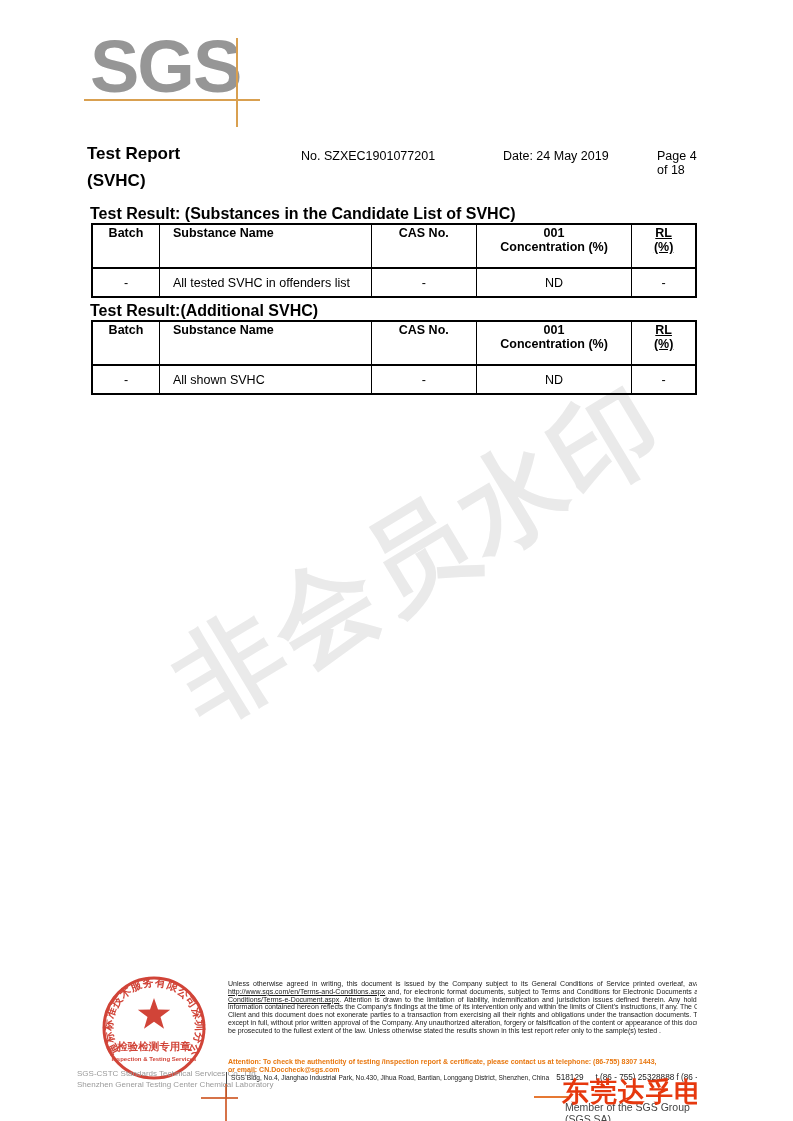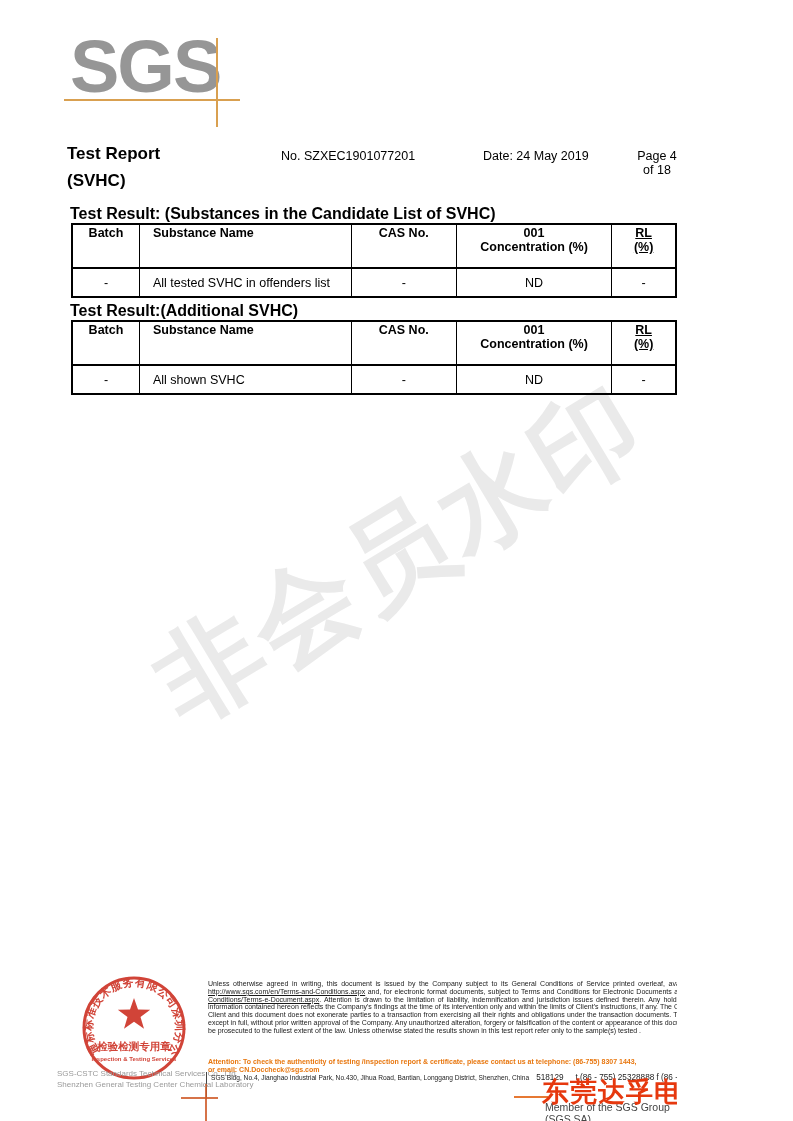--- a/index.html
+++ b/index.html
@@ -1,31 +1,31 @@
 <!DOCTYPE html>
 <html><head>
 <meta charset="utf-8">
 <style>
   html,body{margin:0;padding:0;background:#fff;}
   .page{position:relative;width:677px;height:1121px;background:#ffffff;overflow:hidden;
-        font-family:"Liberation Sans", sans-serif;color:#000;}
+        font-family:"Liberation Sans", sans-serif;color:#000;margin-left:20px;}
   .abs{position:absolute;}
 
   
   .logo-text{left:70px;top:30px;font-size:74px;line-height:1;font-weight:bold;color:#969696;letter-spacing:-2px;}
   .cross-h{left:64px;top:99px;width:176px;height:2px;background:#d9a050;}
   .cross-v{left:216px;top:38px;width:2px;height:89px;background:#d9a050;}
 
   
   .title1{left:67px;top:144px;font-size:17px;font-weight:bold;}
   .title2{left:67px;top:171px;font-size:17px;font-weight:bold;}
   .hinfo{top:149px;font-size:12.5px;}
   .report-no{left:281px;}
   .date{left:483px;}
-  .pageinfo{left:637px;text-align:center;}
+  .pageinfo{left:637px;}
 
   
   .sec-title{left:70px;font-size:16px;font-weight:bold;}
   .sec1{top:205px;}
   .sec2{top:302px;}
 
   
   table.result{border-collapse:collapse;table-layout:fixed;border:2px solid #000;font-size:12.5px;z-index:2;}
   .t1{left:71px;top:223px;}
   .t2{left:71px;top:320px;}

